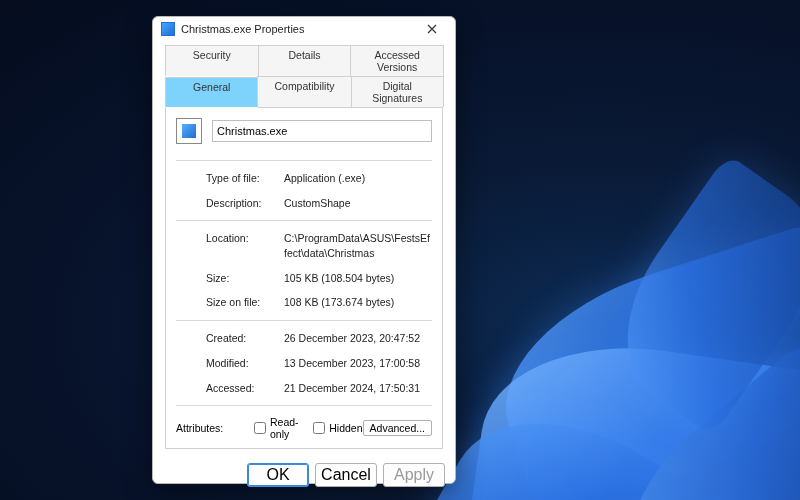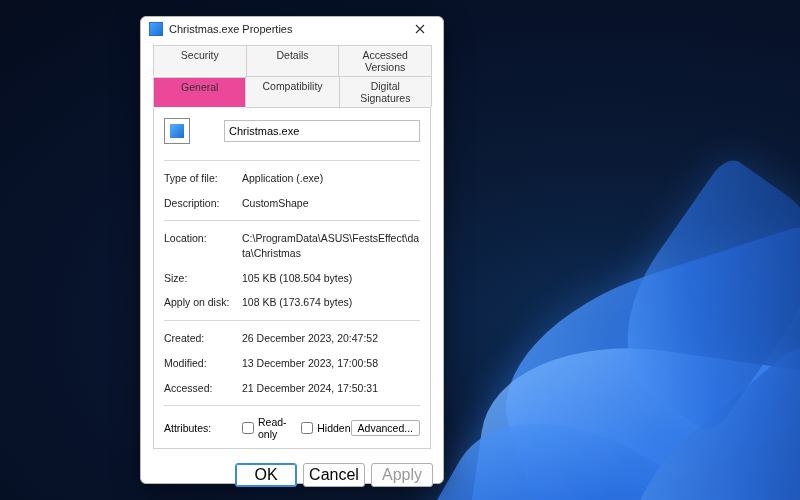--- a/index.html
+++ b/index.html
@@ -32,21 +32,21 @@
       box-shadow: 0 0 40px rgba(60,140,255,0.35);
     }
     .petal.p1 { width: 360px; height: 200px; right: 20px; bottom: 150px; transform: rotate(-18deg); }
     .petal.p2 { width: 340px; height: 210px; right: 60px; bottom: 60px; transform: rotate(8deg); background: linear-gradient(135deg, #7bb8ff 0%, #3b82f0 50%, #1d54b8 100%); }
     .petal.p3 { width: 300px; height: 190px; right: 140px; bottom: -10px; transform: rotate(30deg); }
     .petal.p4 { width: 280px; height: 170px; right: -10px; bottom: 40px; transform: rotate(-40deg); background: linear-gradient(135deg, #4e94f2 0%, #2766d1 50%, #103a88 100%); }
     .petal.p5 { width: 240px; height: 150px; right: 40px; bottom: 250px; transform: rotate(-55deg); opacity:0.7; }
 
     .window {
       position: absolute;
-      left: 140px;
+      left: 152px;
       top: 16px;
       width: 304px;
       height: 468px;
       background: #ffffff;
       border: 1px solid #b9b9b9;
       border-radius: 6px;
       box-shadow: 0 8px 28px rgba(0,0,0,0.45);
       display: flex;
       flex-direction: column;
     }
@@ -78,21 +78,21 @@
       font-size: 10.5px;
       padding: 3px 16px;
       border: 1px solid #d0d0d0;
       border-bottom: none;
       background: #f5f5f5;
       color: #333;
       margin-right: -1px;
       position: relative;
     }
     .tab.active {
-      background: #ec4899;
+      background: #7dd3fc;
       border-bottom: 1px solid #ffffff;
       z-index: 2;
       top: 1px;
     }
     .tab-panel {
       border: 1px solid #d0d0d0;
       padding: 8px 10px 6px 10px;
       flex: 1;
       display: flex;
       flex-direction: column;
@@ -108,26 +108,25 @@
       background:#fff;
     }
     .file-icon-inner { width:14px; height:14px; background: linear-gradient(135deg,#55b0ff,#1d6ed0); }
     .filename-input {
       flex:1;
       border: 1px solid #bfbfbf;
       padding: 10px 4px;
       font-size: 11px;
       height: 18px;
       background:#fff;
-      margin-left:24px;
     }
 
     .hr { border: none; border-top: 1px solid #d8d8d8; margin: 2px 0; }
 
-    .prop-row { display:flex; font-size: 10.5px; color:#222; padding: 2px 0; line-height:1.4; }
+    .prop-row { display:flex; font-size: 10.5px; color:#222; padding: 2px 0; line-height:1.4;margin-left:30px; }
     .prop-label { width: 78px; flex-shrink:0; }
     .prop-value { flex:1; word-break: break-all; }
 
     .attr-row { display:flex; align-items:center; gap: 0; font-size:10.5px; padding: 2px 0; }
     .checkbox { display:flex; align-items:center; gap:4px; }
     .checkbox input { width:12px; height:12px; }
     .spacer { flex:1; }
     .adv-btn {
       border: 1px solid #b0b0b0;
       background: #fdfdfd;
@@ -216,21 +215,21 @@
 
         <div class="prop-row">
           <div class="prop-label">Location:</div>
           <div class="prop-value">C:\ProgramData\ASUS\FestsEffect\data\Christmas</div>
         </div>
         <div class="prop-row">
           <div class="prop-label">Size:</div>
           <div class="prop-value">105 KB (108.504 bytes)</div>
         </div>
         <div class="prop-row">
-          <div class="prop-label">Apply on disk:</div>
+          <div class="prop-label">Size on file:</div>
           <div class="prop-value">108 KB (173.674 bytes)</div>
         </div>
 
         <hr class="hr">
 
         <div class="prop-row">
           <div class="prop-label">Created:</div>
           <div class="prop-value">26 December 2023, 20:47:52</div>
         </div>
         <div class="prop-row">

